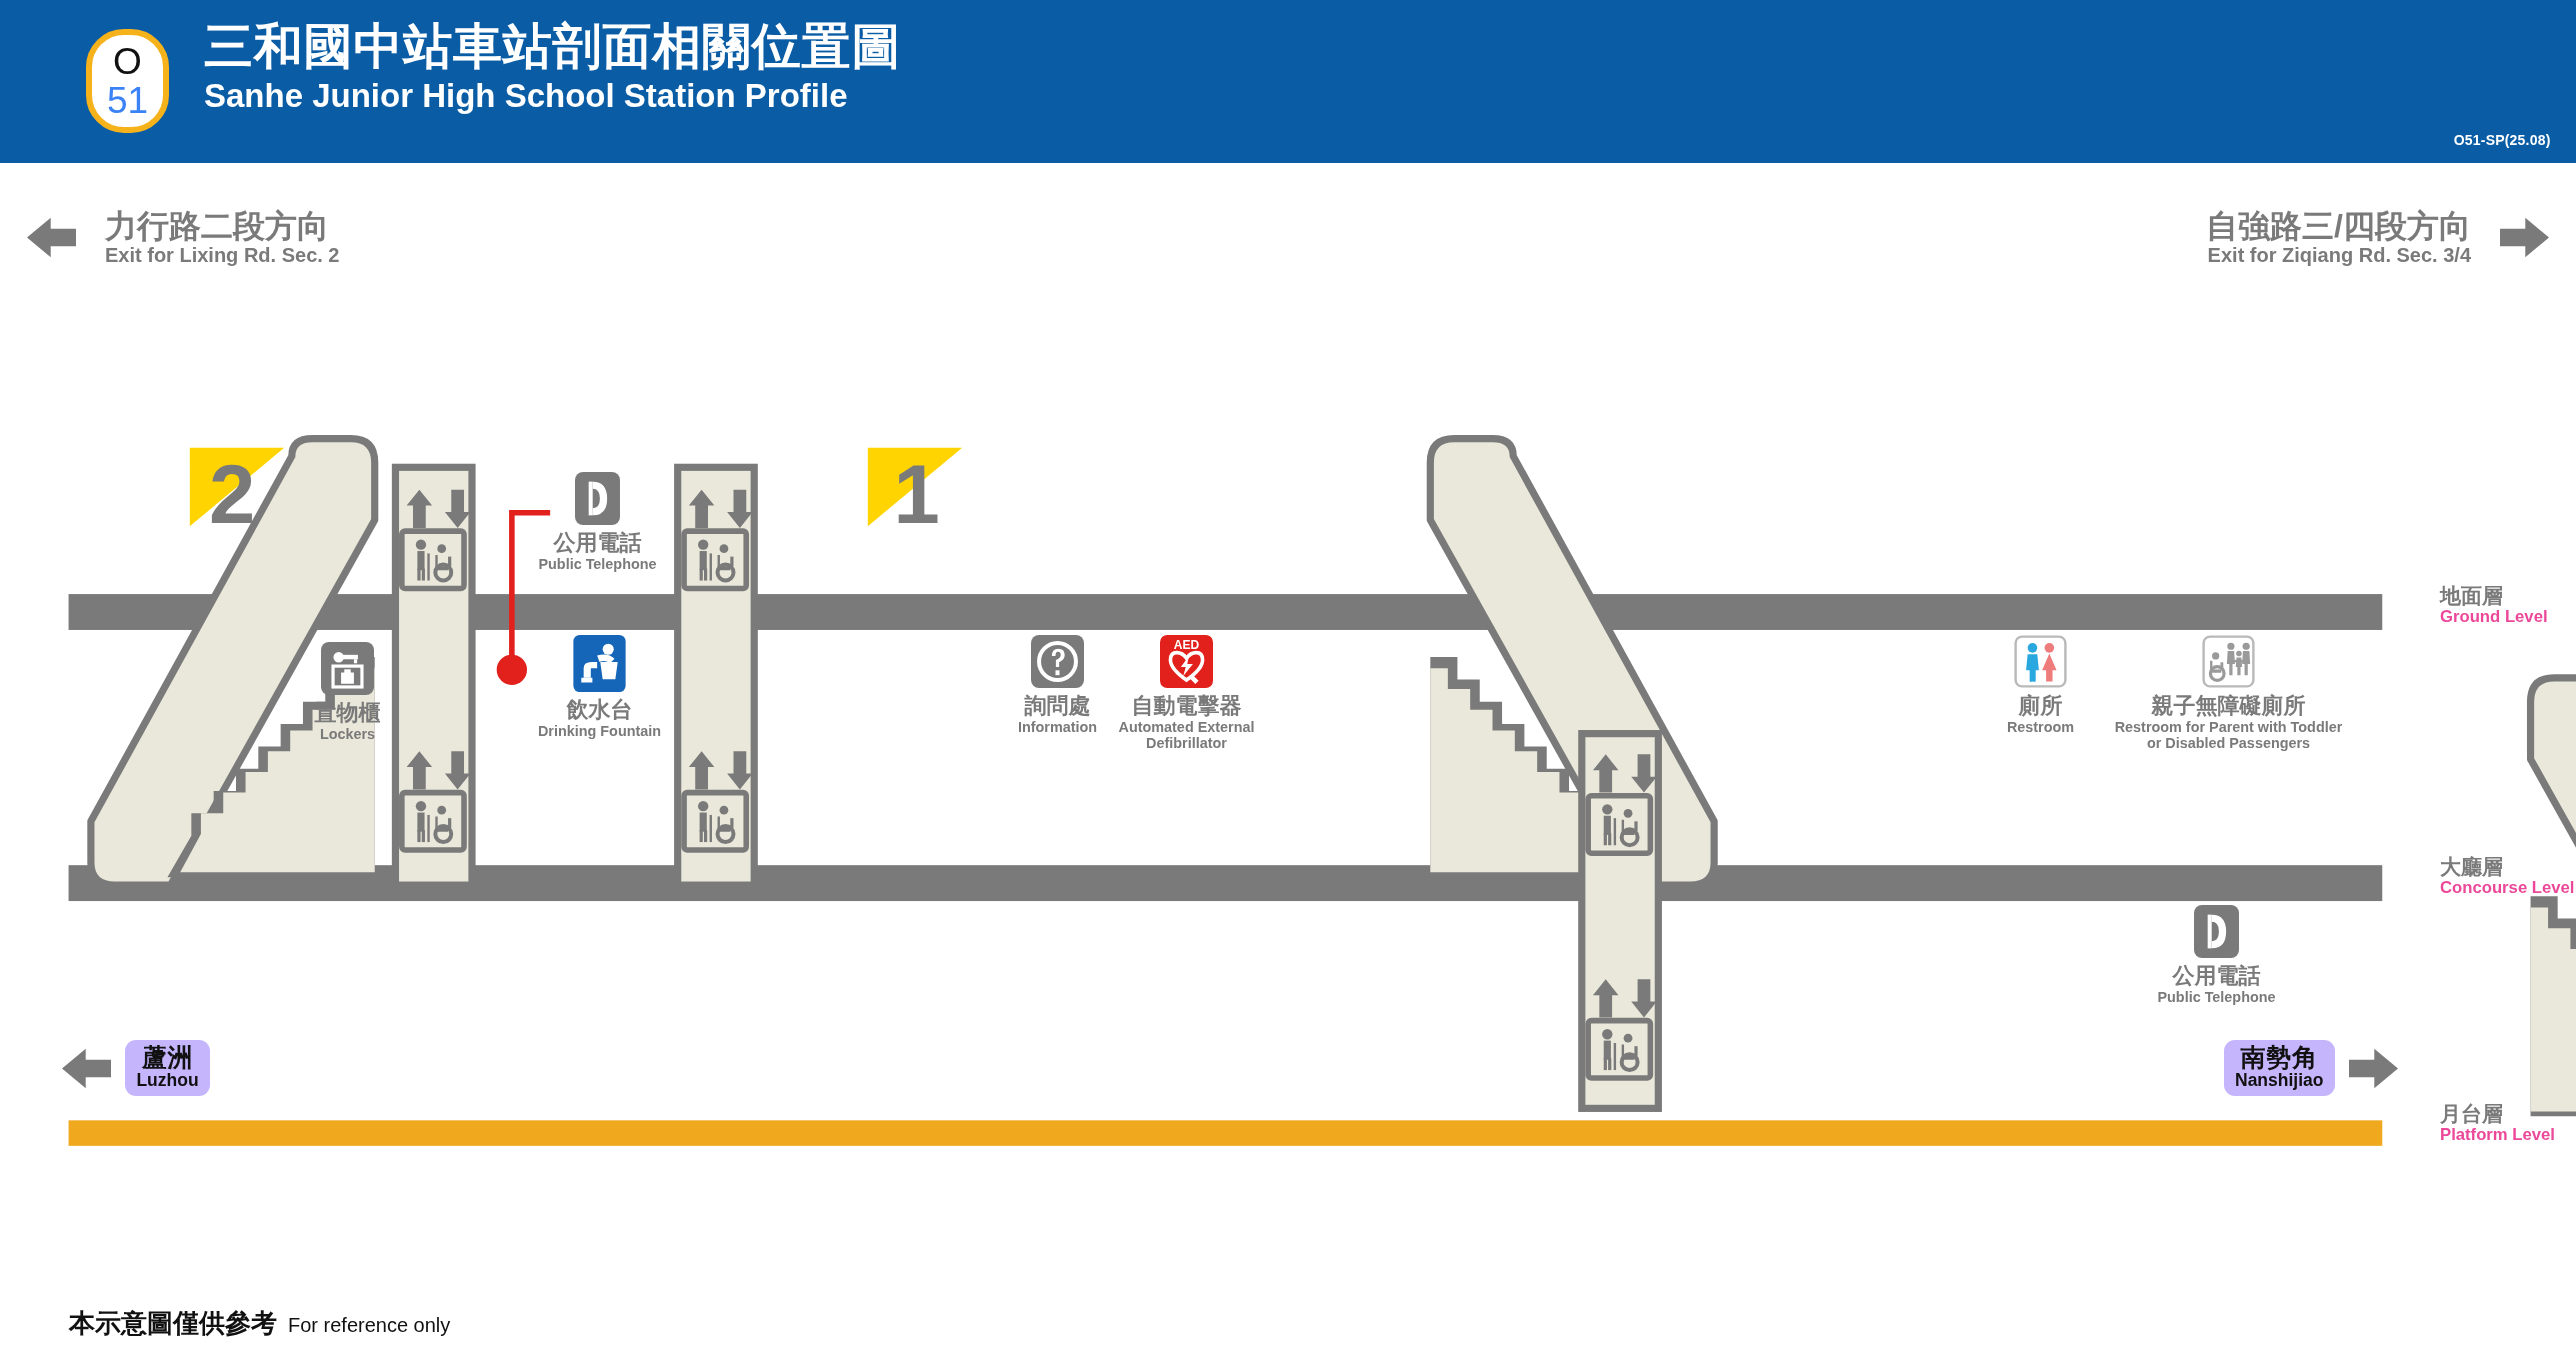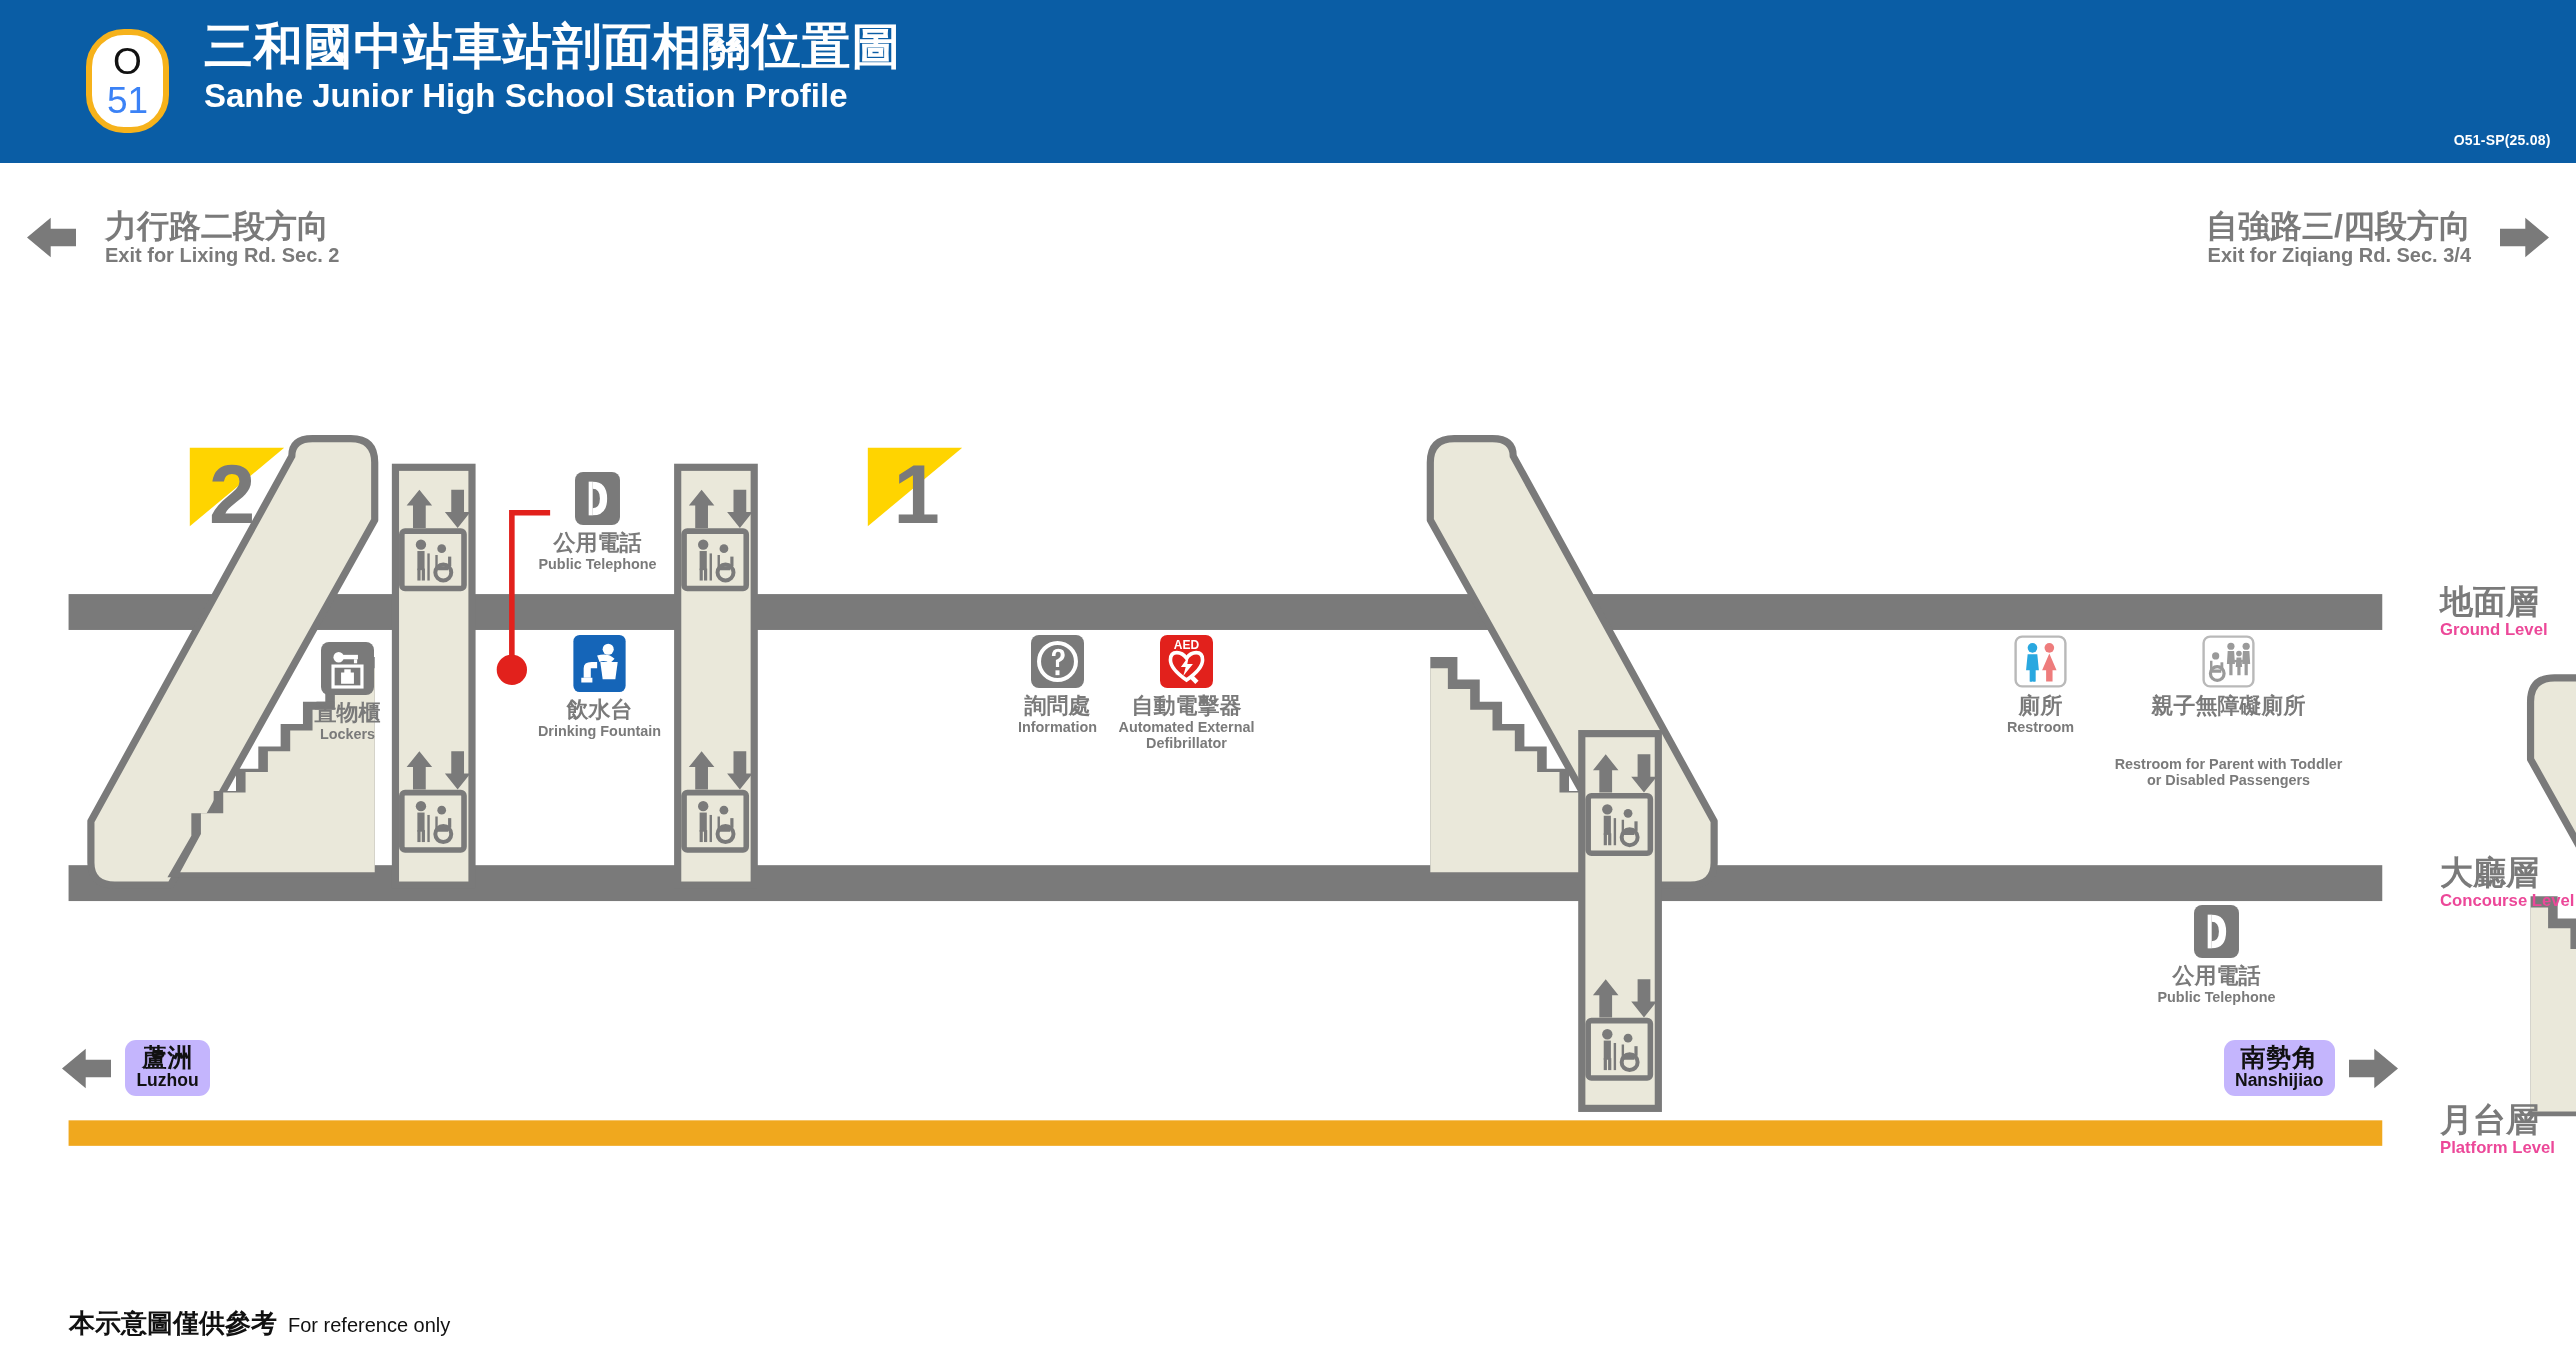--- a/index.html
+++ b/index.html
@@ -100,29 +100,29 @@
     width: 207px;
   }
   .fac .fac-zh {
     font-size: 22px; font-weight: bold; color: #7A7A7A;
     line-height: 1.12; margin-top: 3.2px; white-space: nowrap;
   }
   .fac .fac-en {
     font-size: 14.4px; font-weight: bold; color: #7A7A7A;
     line-height: 1.15;
   }
-  .fac .fac-en.wide { white-space: normal; margin-top: 37px; }
+  .fac .fac-en.wide { white-space: normal; }
 
   
   .level-lbl {
     position: absolute;
     left: 2440px;
   }
   .level-lbl .lv-zh {
-    font-size: 33px; font-weight: bold; color: #7A7A7A;
+    font-size: 21px; font-weight: bold; color: #7A7A7A;
     line-height: 1.1; white-space: nowrap;
   }
   .level-lbl .lv-en {
     font-size: 16.7px; font-weight: bold; color: #ec4899;
     line-height: 1.15; white-space: nowrap;
   }
 
   
   .dest {
     position: absolute;

